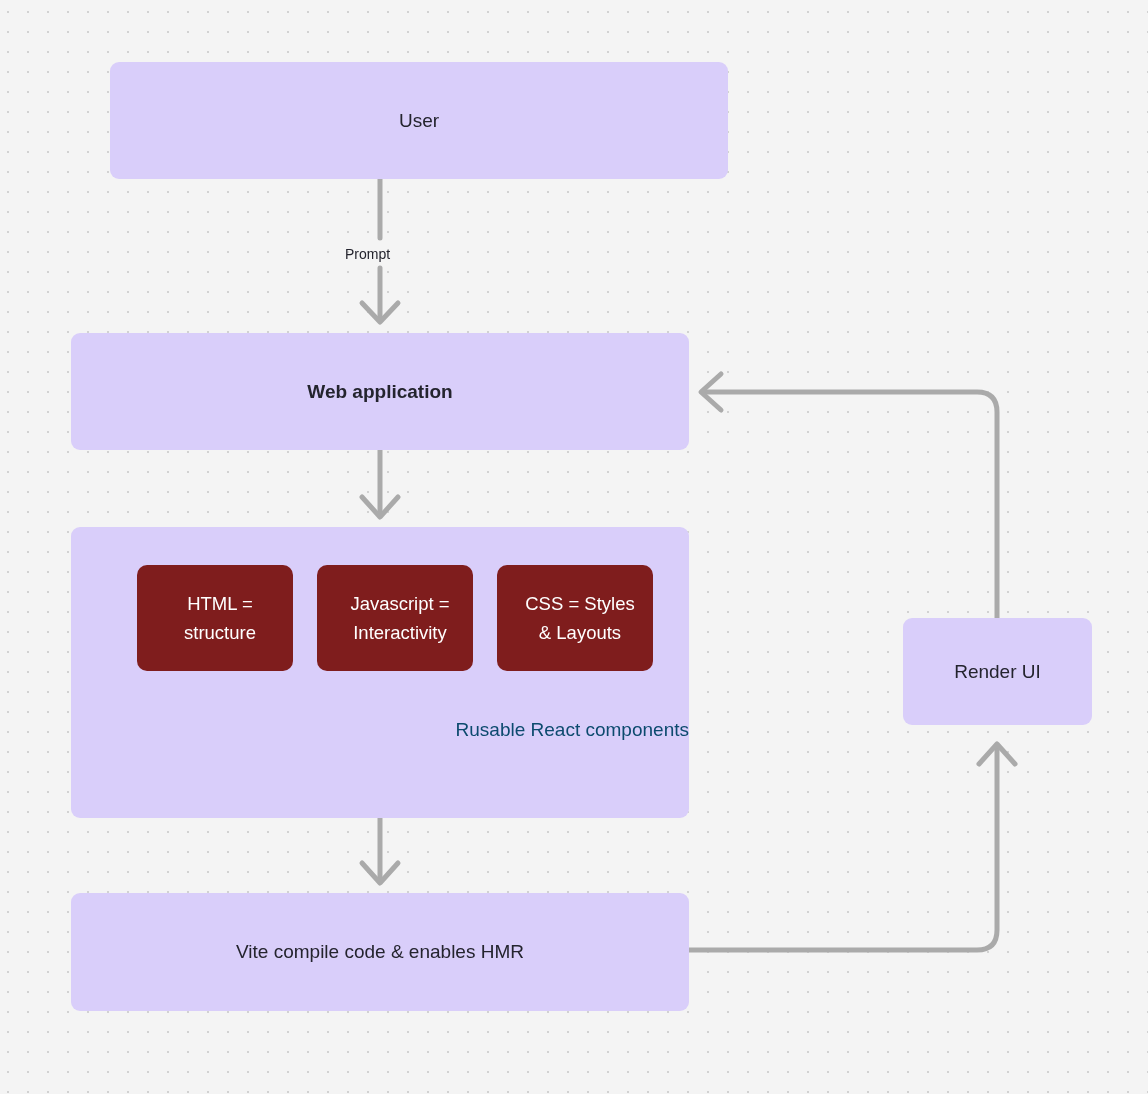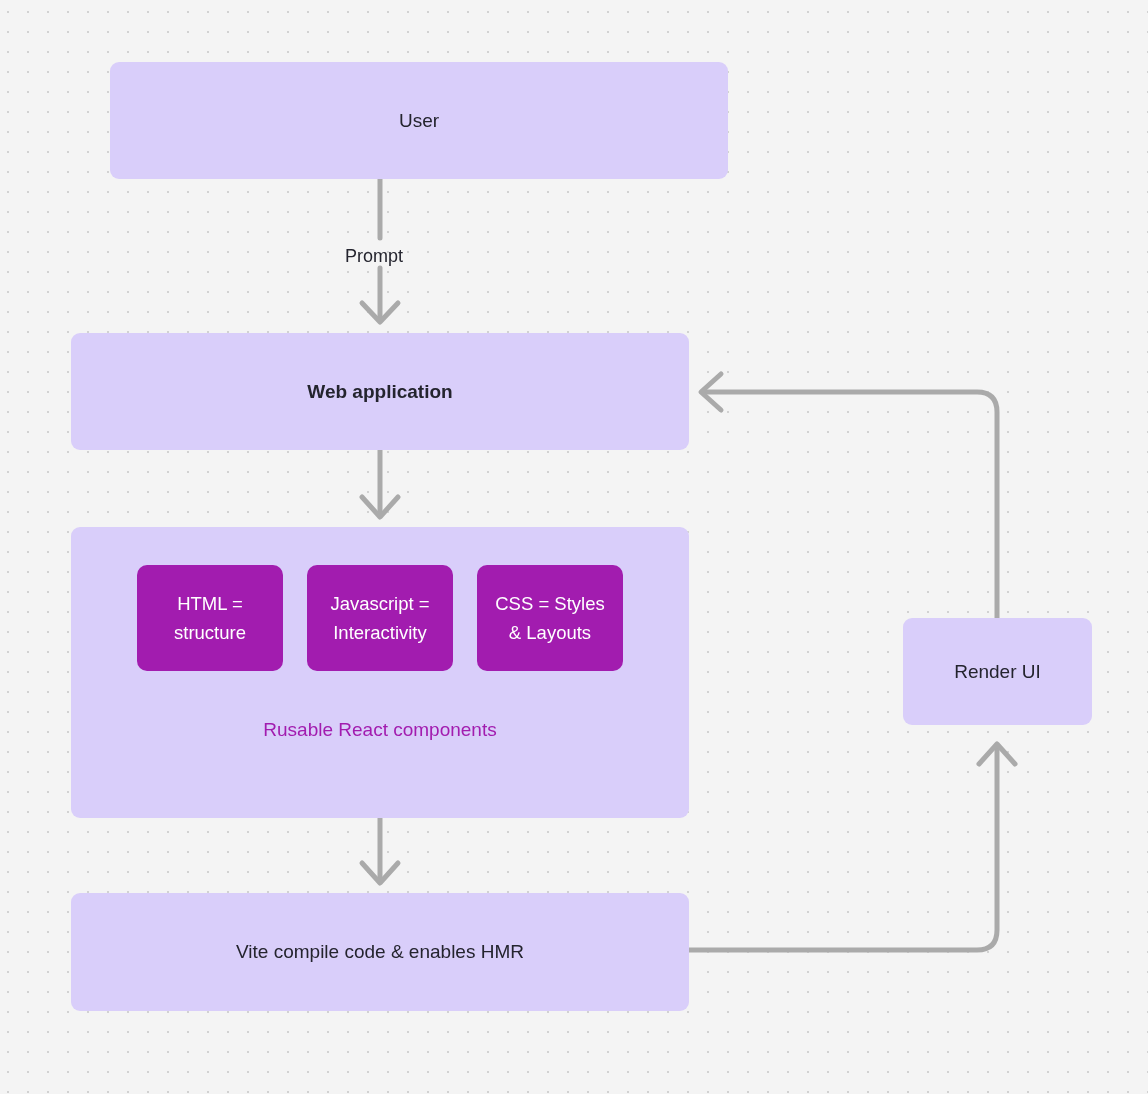--- a/index.html
+++ b/index.html
@@ -45,25 +45,26 @@
   }
 
   .node-lavender {
     background-color: #d9cefa;
     color: #24242e;
     font-size: 19px;
     line-height: 1.35;
   }
 
   .node-violet {
-    background-color: #a21caf;
+    background-color: #7f1d1d;
     color: #ffffff;
     font-size: 18.5px;
     line-height: 1.57;
     border-radius: 10px;
+    padding-left: 10px;
   }
 
   
   #node-user        { left: 71px;  top: 62px;   width: 618px; height: 117px; margin-left: 39px; }
   #node-webapp      { left: 71px;  top: 333px;  width: 618px; height: 117px; font-weight: bold; }
   #node-components  { left: 71px;  top: 527px;  width: 618px; height: 291px; }
   #node-vite        { left: 71px;  top: 893px;  width: 618px; height: 118px; }
   #node-render      { left: 903px; top: 618px;  width: 189px; height: 107px; }
 
   #node-components {
@@ -85,28 +86,28 @@
     align-items: center;
     justify-content: center;
     text-align: center;
   }
 
   .components-caption {
     position: absolute;
     left: 0;
     right: 0;
     top: 190px;
-    text-align: center;
+    text-align: right;
     font-size: 19px;
-    color: #a21caf;
+    color: #0c4a6e;
   }
 
   .edge-label {
     position: absolute;
-    font-size: 18px;
+    font-size: 14px;
     color: #24242e;
     background: transparent;
     white-space: nowrap;
   }
   #label-prompt { left: 345px; top: 246px; }
 </style>
 </head>
 <body>
 
 <div id="canvas">

